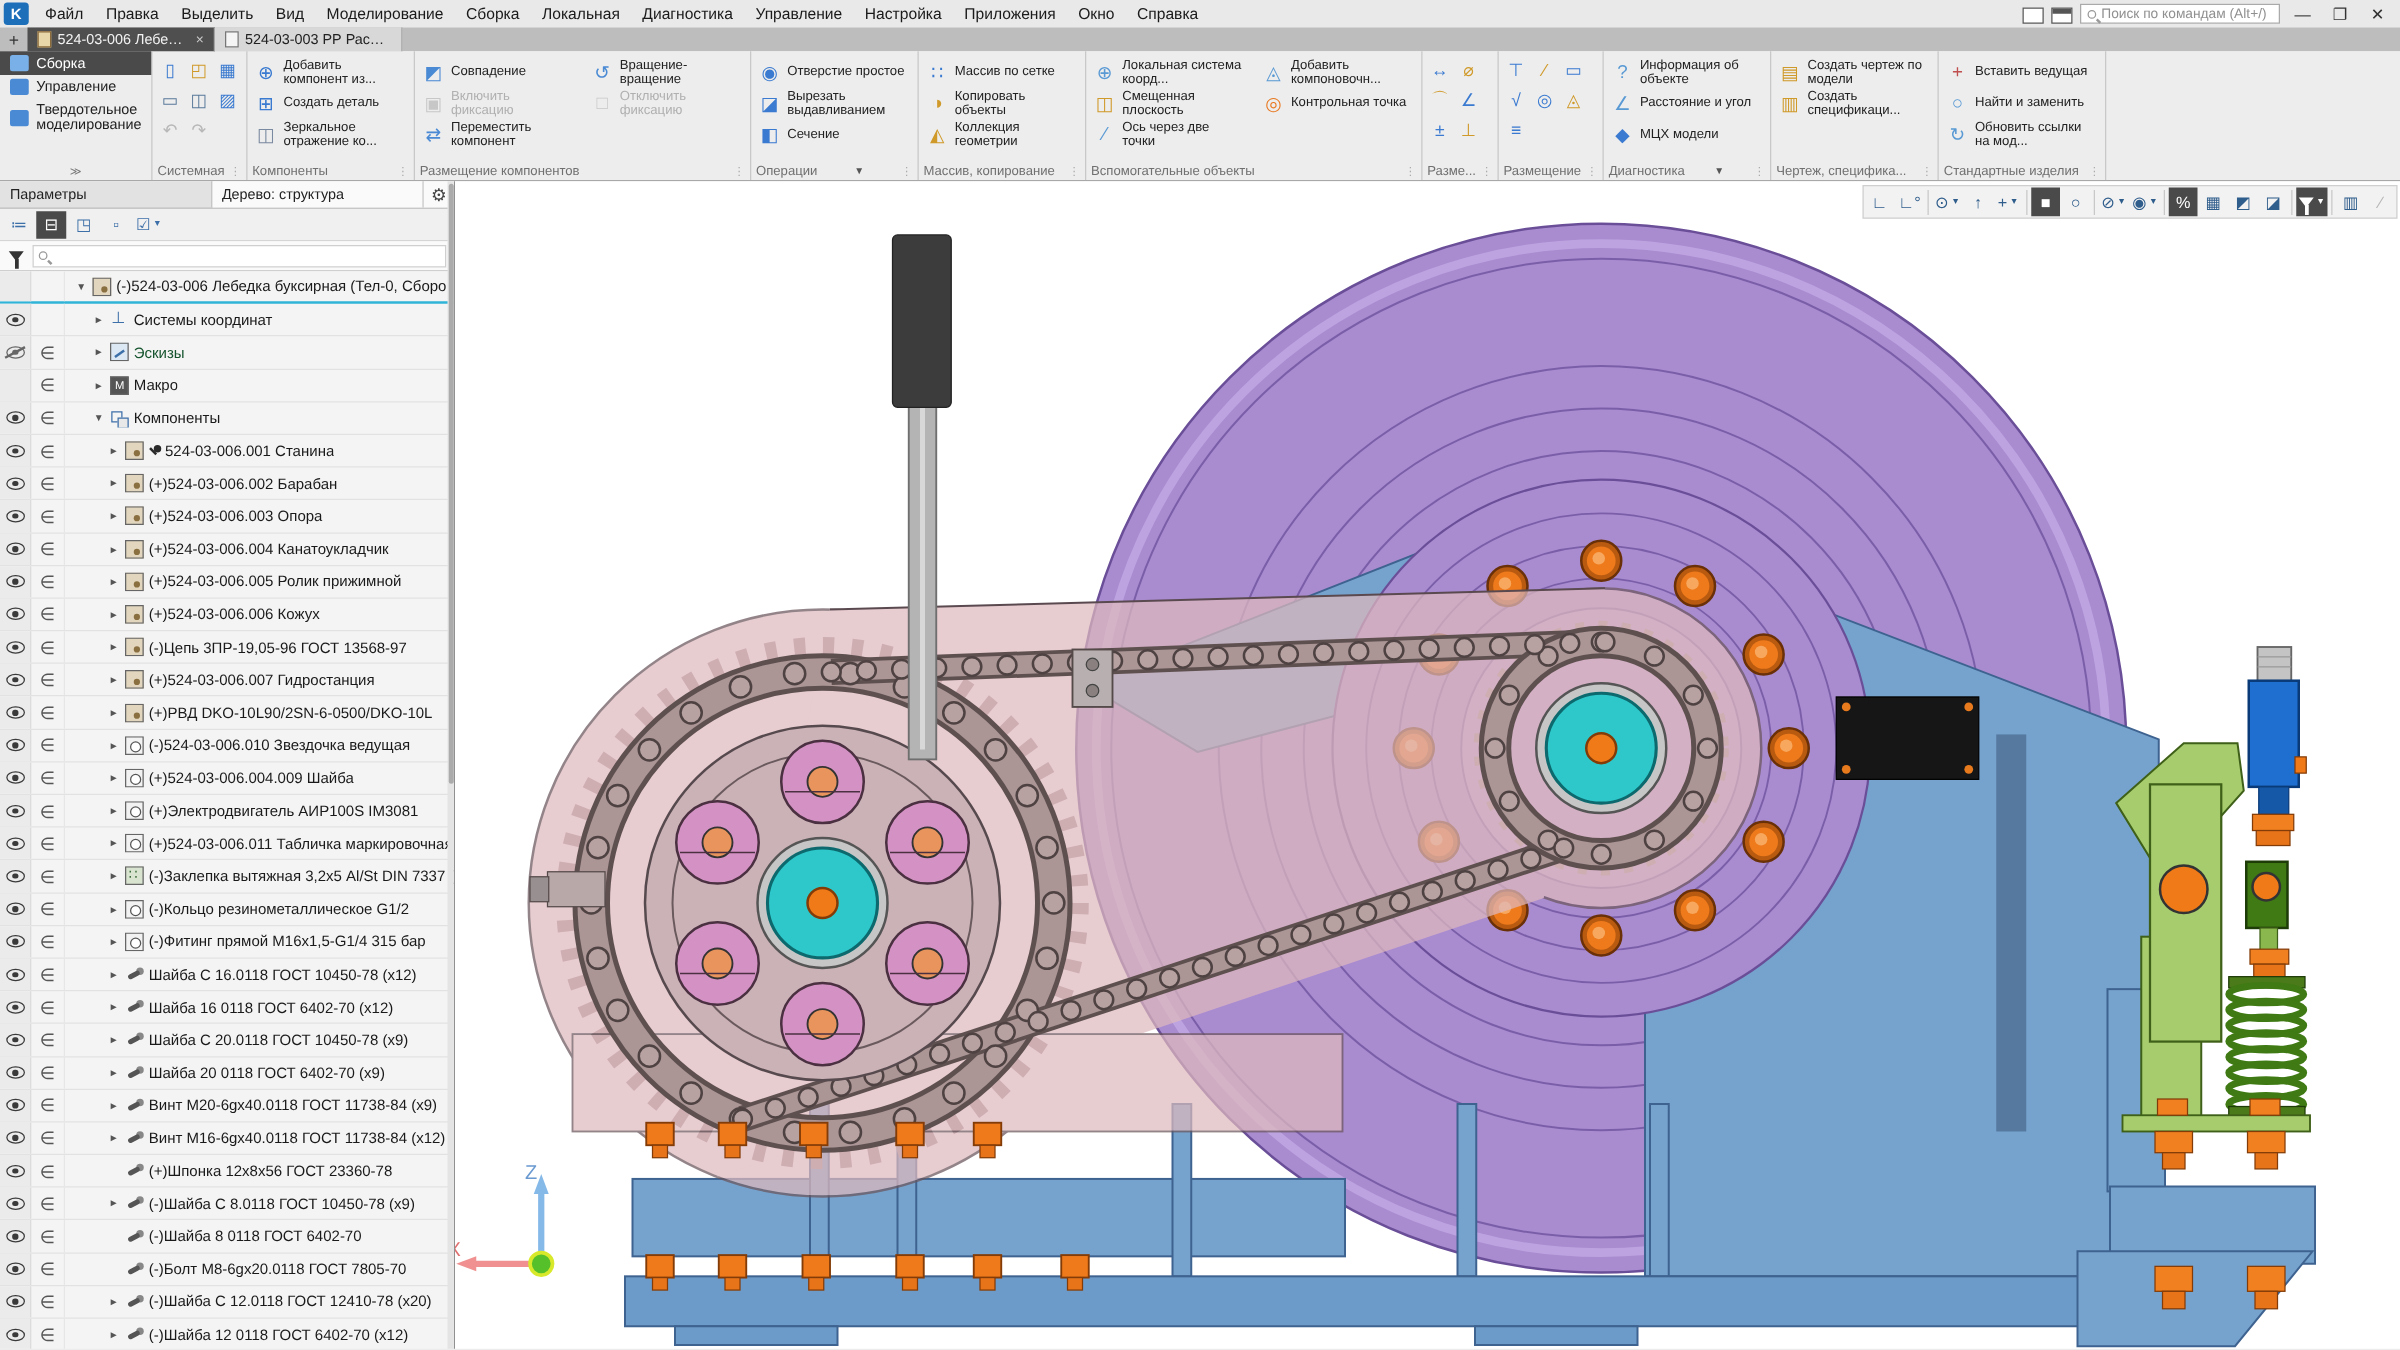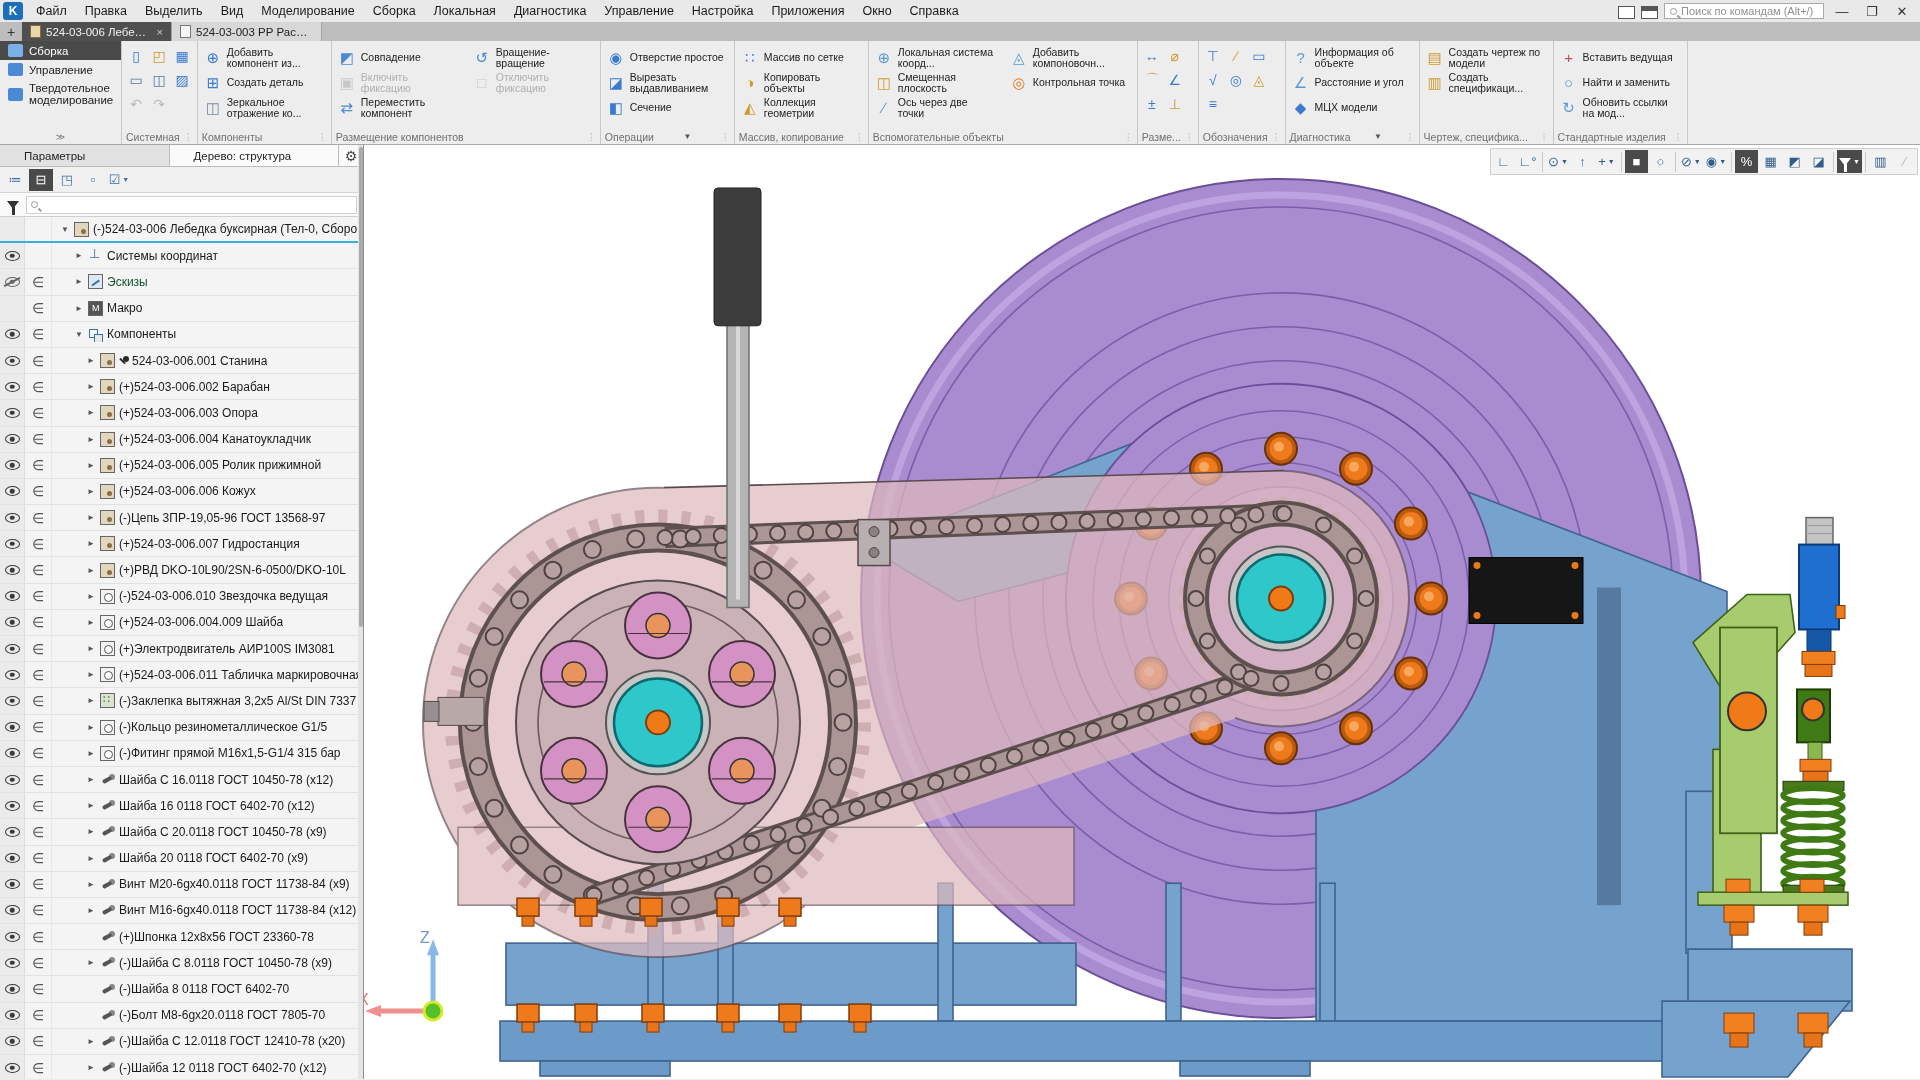--- a/index.html
+++ b/index.html
@@ -55,21 +55,21 @@
   .rgroup-label { height:15px; font-size:10.5px; color:#707070; display:flex; align-items:center; justify-content:space-between; gap:4px; }
   .rgroup-label .handle { color:#a8a8a8; font-size:9px; }
   .rgroup-label .ovf { font-size:8px; color:#555; }
 
   
   .main { display:flex; height:934px; }
 
   
   .panel { width:364px; flex:0 0 auto; background:#f0f0f0; border-right:1px solid #909090; display:flex; flex-direction:column; position:relative;}
   .ptabs { height:22px; display:flex; background:#e2e2e2; border-bottom:1px solid #bdbdbd; font-size:11.5px; }
-  .ptab { flex:1; display:flex; align-items:center; padding-left:24px; color:#222; border-right:1px solid #bdbdbd; }
+  .ptab { flex:1; display:flex; align-items:center; padding-left:8px; color:#222; border-right:1px solid #bdbdbd; }
   .ptab.active { background:#fafafa; }
   .pgear { width:24px; display:flex; align-items:center; justify-content:center; font-size:14px; color:#444; background:#fafafa;}
   .ptools { height:26px; display:flex; align-items:center; gap:2px; padding:0 3px; border-bottom:1px solid #d5d5d5;}
   .ptool { width:24px; height:22px; display:flex; align-items:center; justify-content:center; font-size:13px; color:#3d6fa8; border:1px solid transparent; }
   .ptool.active { background:#4a4a4a; color:#fff; }
   .ptool .dd { font-size:7px; margin-left:2px; }
   .pfilter { height:24px; display:flex; align-items:center; border-bottom:1px solid #cfcfcf; background:#fafafa;}
   .funcell { width:26px; display:flex; justify-content:center; }
   .funnel { width:0; height:0; border-left:6px solid transparent; border-right:6px solid transparent; border-top:8px solid currentColor; position:relative; color:#333;}
   .funnel::after { content:""; position:absolute; left:-1.5px; top:-2px; width:3px; height:8px; background:currentColor; }
@@ -379,21 +379,21 @@
               <div class="gic" style="color: rgb(208, 154, 42);">∕</div>
               <div class="gic" style="color: rgb(58, 122, 208);">◎</div>
             </div>
             <div class="gcol">
               <div class="gic" style="color: rgb(58, 122, 208);">▭</div>
               <div class="gic" style="color: rgb(208, 154, 42);">◬</div>
             </div>
           </div>
         </div>
         <div class="rgroup-label">
-          <span>Обозначения</span>
+          <span>Размещение</span>
           <span class="handle">⋮</span>
         </div>
       </div>
       <div class="rgroup">
         <div class="rgroup-body">
           <div class="rcol">
             <div class="ritem">
               <span class="ric" style="color: rgb(90, 154, 212);">?</span>
               <span class="rtxt">Информация об объекте</span>
             </div>
@@ -688,21 +688,21 @@
           </div>
         </div>
         <div class="trow">
           <div class="tcell-eye">
             <span class="eye"></span>
           </div>
           <div class="tcell-el">∈</div>
           <div class="tcontent" style="padding-left: 34px;">
             <span class="tarrow">►</span>
             <span class="ticon part-icon"></span>
-            <span class="ttext">(-)Кольцо резинометаллическое G1/5</span>
+            <span class="ttext">(-)Кольцо резинометаллическое G1/2</span>
           </div>
         </div>
         <div class="trow">
           <div class="tcell-eye">
             <span class="eye"></span>
           </div>
           <div class="tcell-el">∈</div>
           <div class="tcontent" style="padding-left: 34px;">
             <span class="tarrow">►</span>
             <span class="ticon part-icon"></span>

